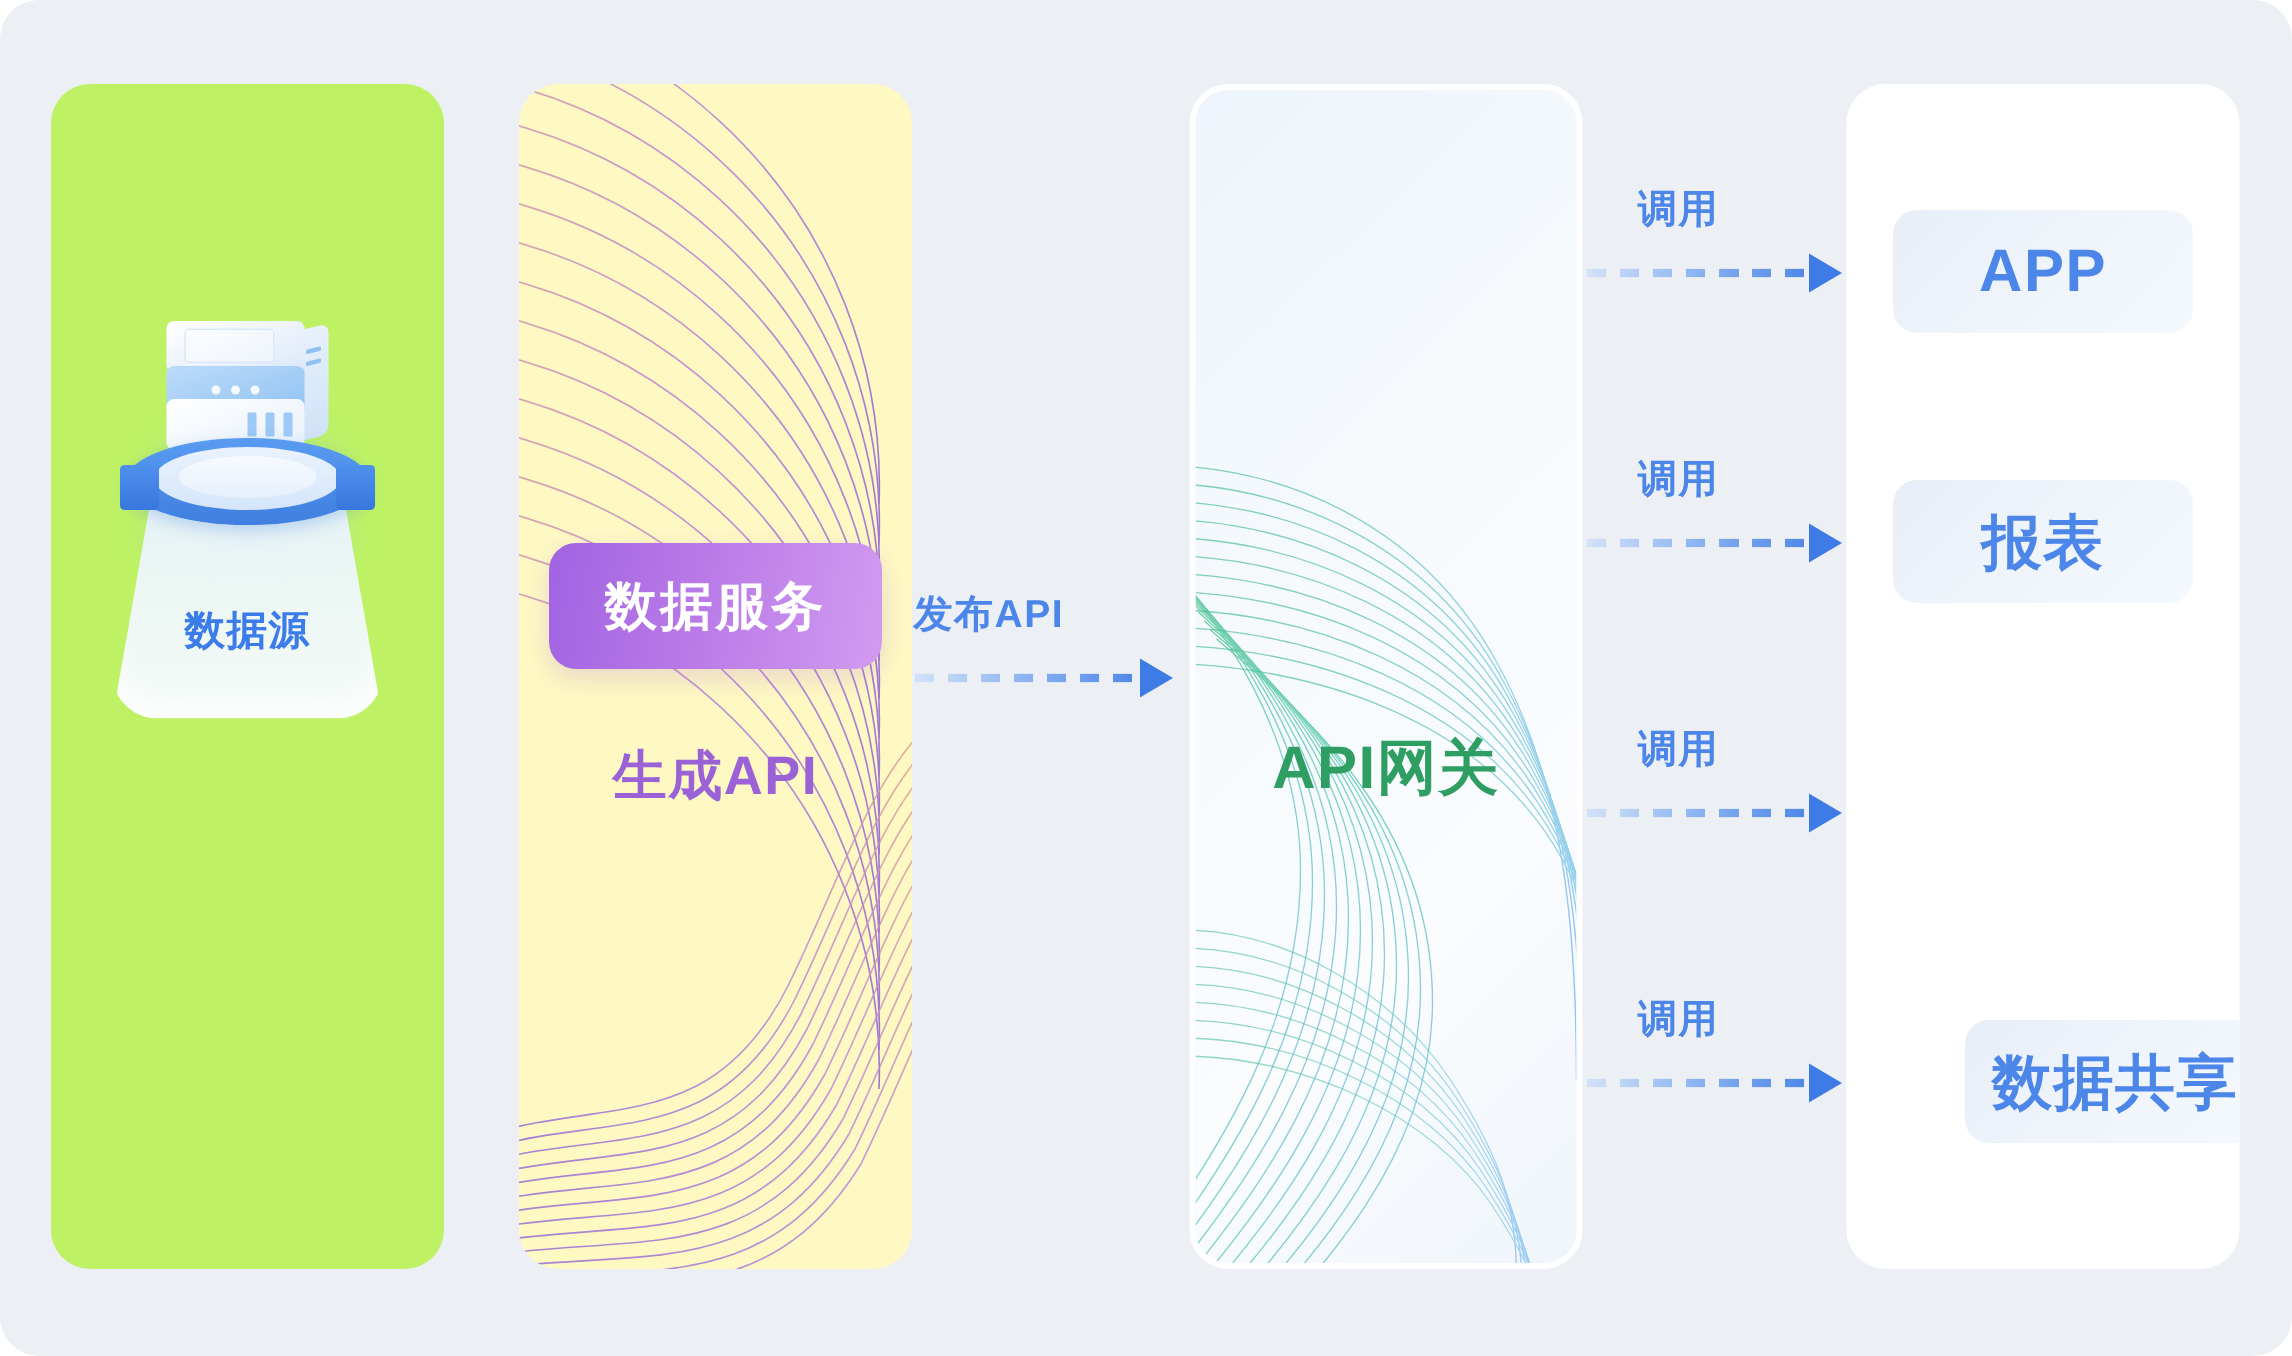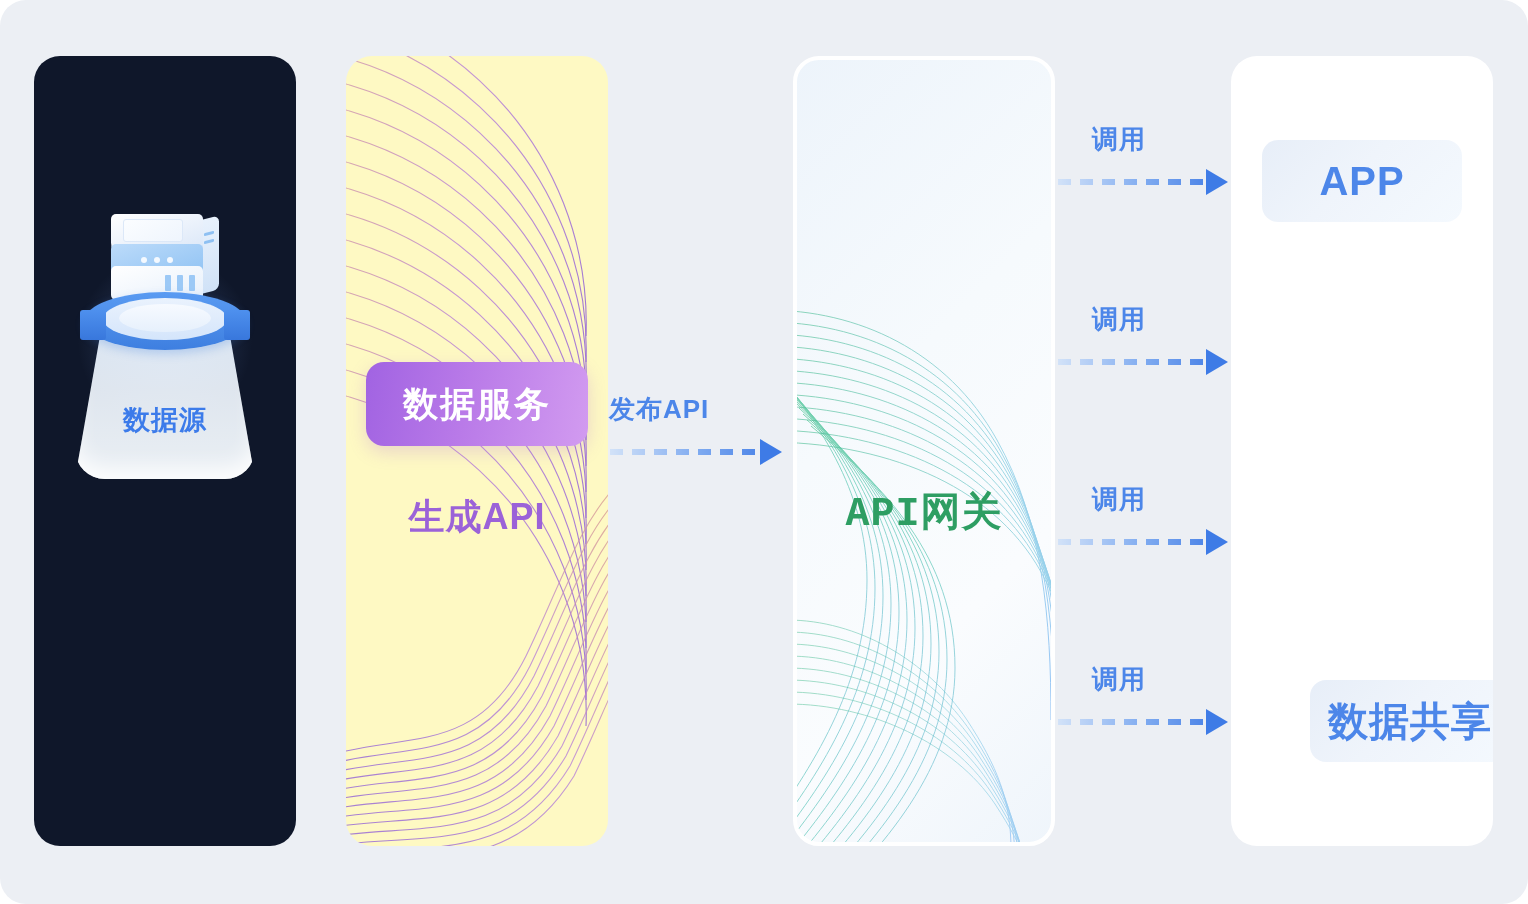--- a/index.html
+++ b/index.html
@@ -27,21 +27,21 @@
   .card {
     position: absolute;
     border-radius: 26px;
     overflow: hidden;
   }
 
   
   #card-sources {
     left: 34px;  top: 56px;
     width: 262px; height: 790px;
-    background: #0f172a;
+    background: #bef264;
   }
   .source-item {
     position: absolute;
     left: 0; width: 262px;
     height: 300px;
   }
   .source-item.first { top: 150px; }
   .source-item.second { top: 492px; }
 
   .pedestal-wrap {
@@ -271,21 +271,20 @@
     letter-spacing: 1px;
   }
 
   
   #card-gateway {
     left: 793px; top: 56px;
     width: 262px; height: 790px;
     background: linear-gradient(135deg, #EDF4FB 0%, #F6FAFD 40%, #FAFCFE 70%, #EFF5FB 100%);
     border: 4px solid #FFFFFF;
     box-sizing: border-box;
-    font-family: Liberation Mono, monospace;
   }
   #card-gateway .deco { position: absolute; inset: 0; }
   .gw-label {
     position: absolute;
     left: 0; right: 0; top: 424px;
     text-align: center;
     font-size: 40px; font-weight: 700;
     color: #2E9E63;
     letter-spacing: 1px;
     z-index: 4;
@@ -538,18 +537,21 @@
   <div class="arrow-label" id="label-call-3">调用</div>
   <div class="arrow" id="arrow-call-3">
     <div class="dashes"></div>
     <div class="head"></div>
   </div>
 
   <div class="card" id="card-consumers">
     <div class="chip c0">
       <span>APP</span>
     </div>
+    <div class="chip c1">
+      <span>报表</span>
+    </div>
     <div class="chip c3">
       <span>数据共享</span>
     </div>
   </div>
 
 </div>
 
 </body></html>

